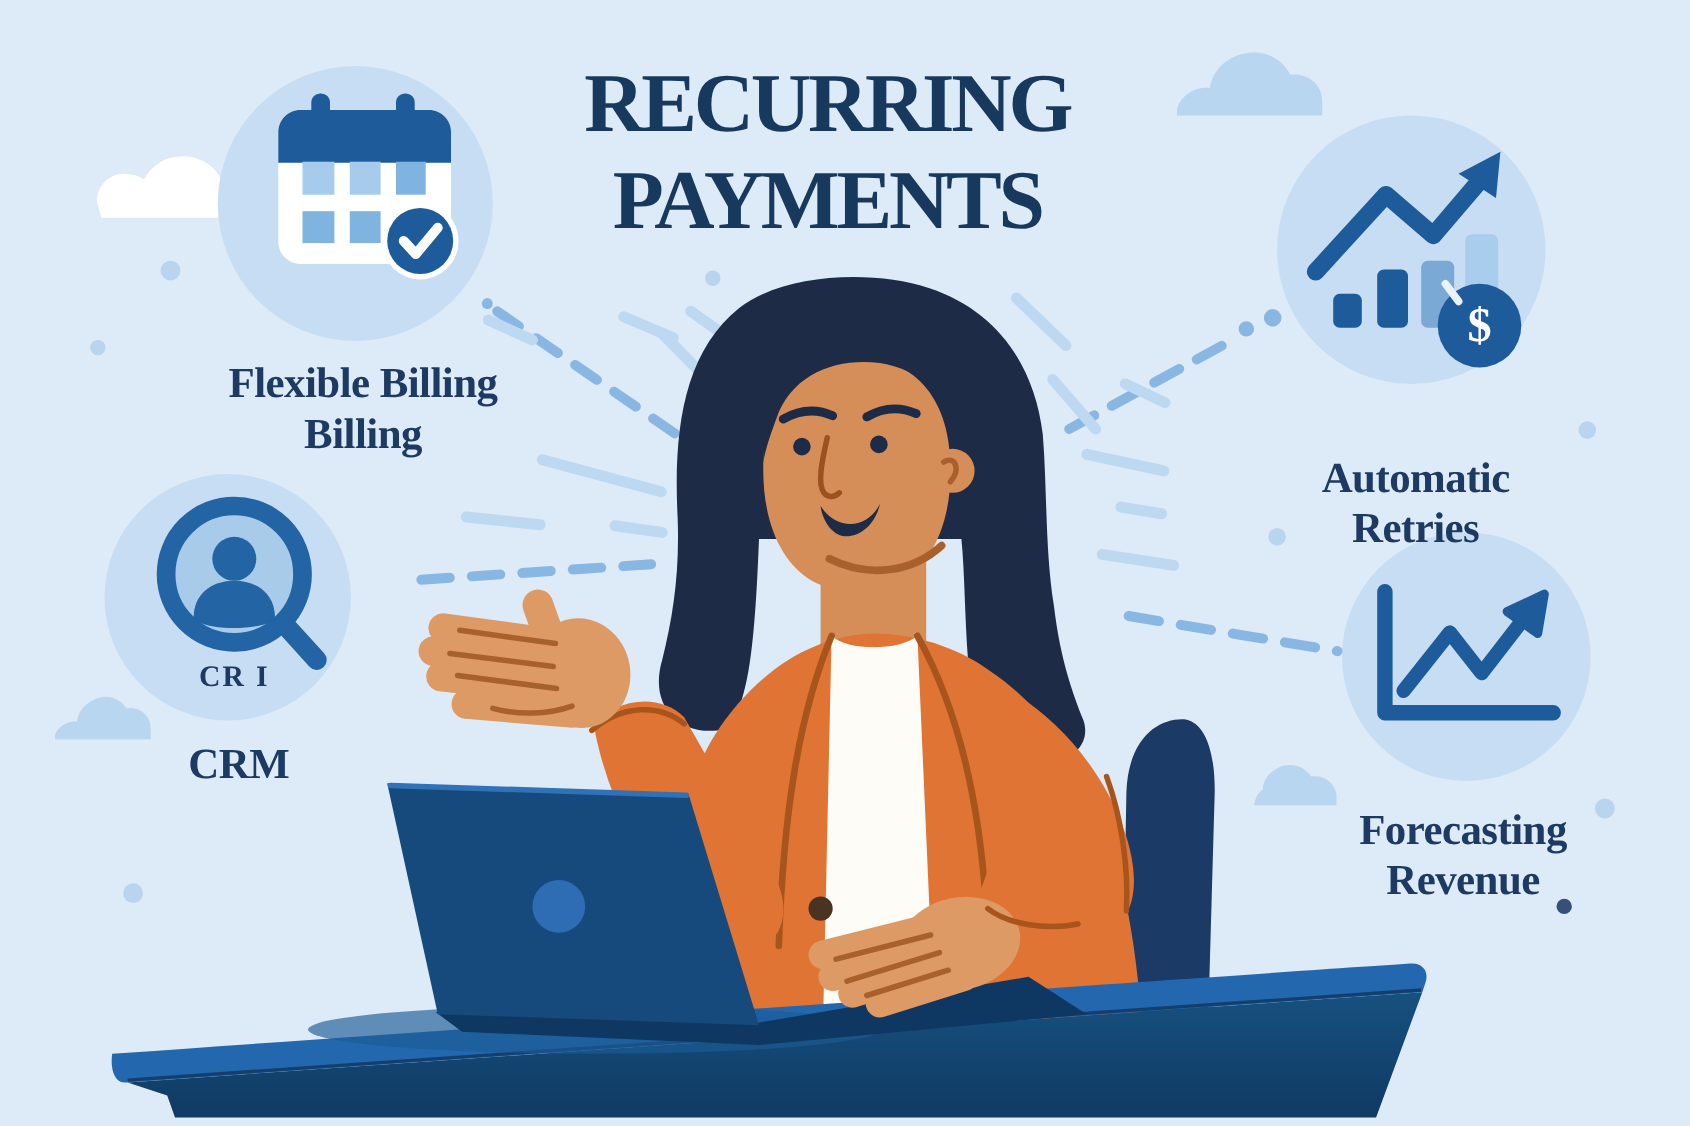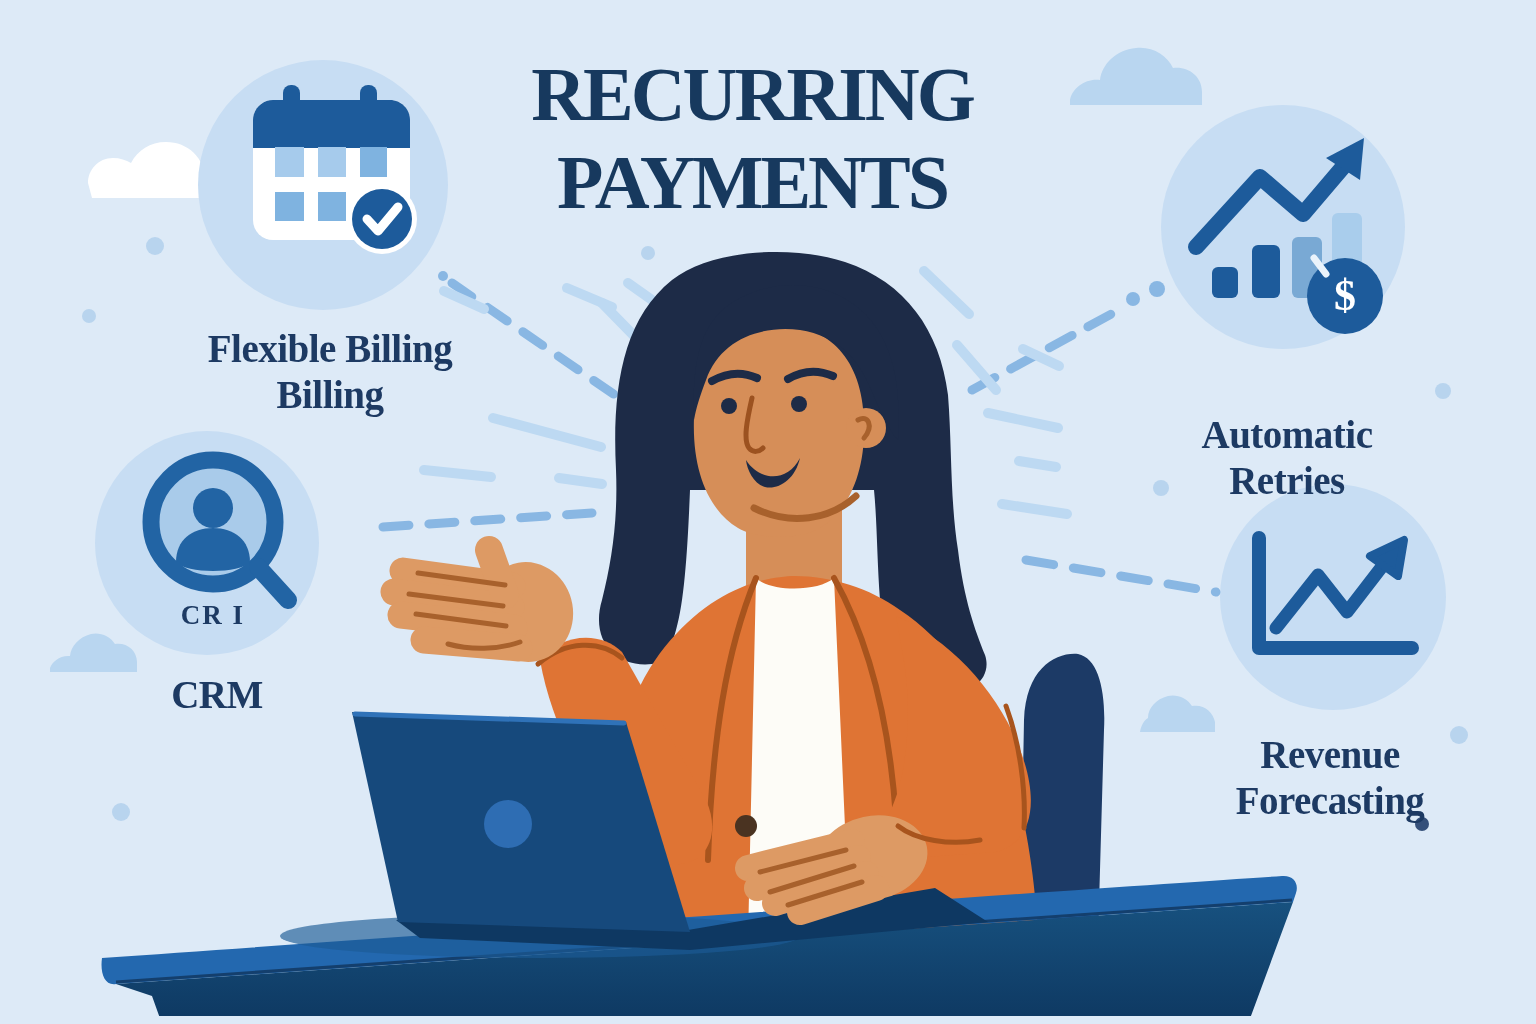--- a/index.html
+++ b/index.html
@@ -200,17 +200,17 @@
 </div>
 
 <div class="txt label" style="left:1287px;top:372px;margin-top:40px;">
   <div>Automatic</div>
   <div>Retries</div>
 </div>
 
 <div class="txt coin-symbol">$</div>
 
 <div class="txt label" style="left:1330px;top:732px;">
+  <div>Forecasting</div>
   <div>Revenue</div>
-  <div>Forecasting</div>
 </div>
 
 </div>
 
 </body></html>

